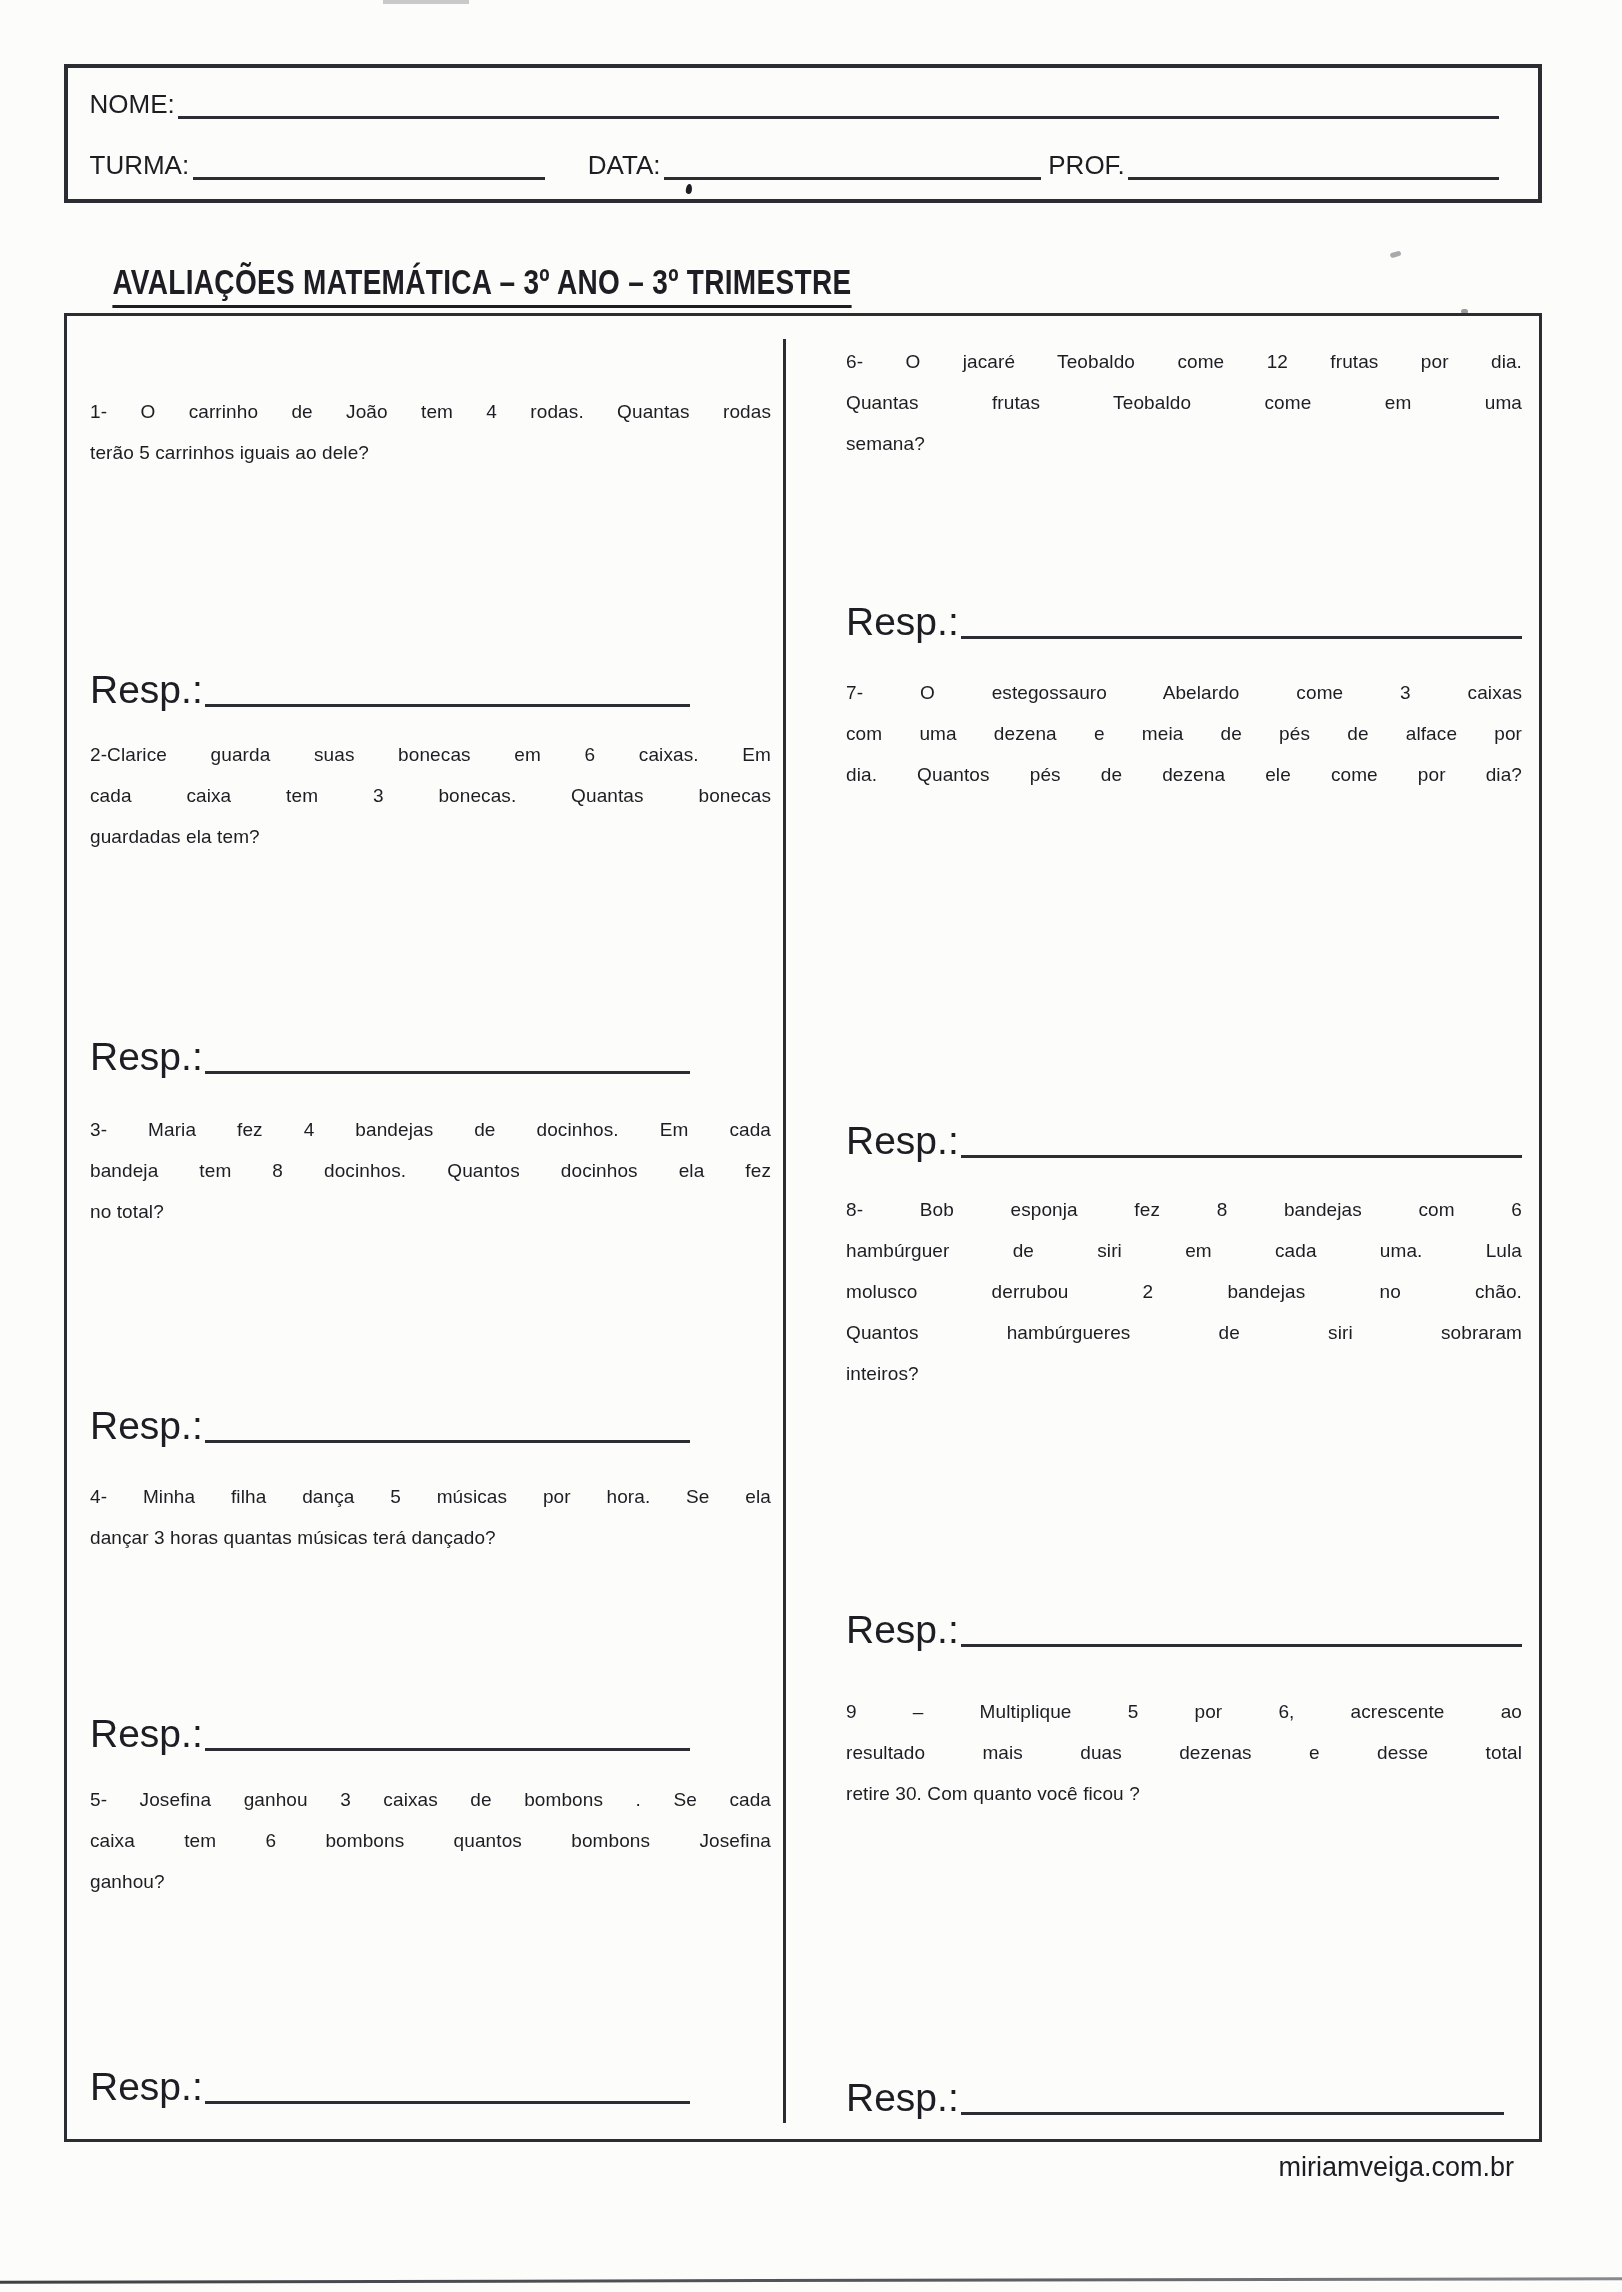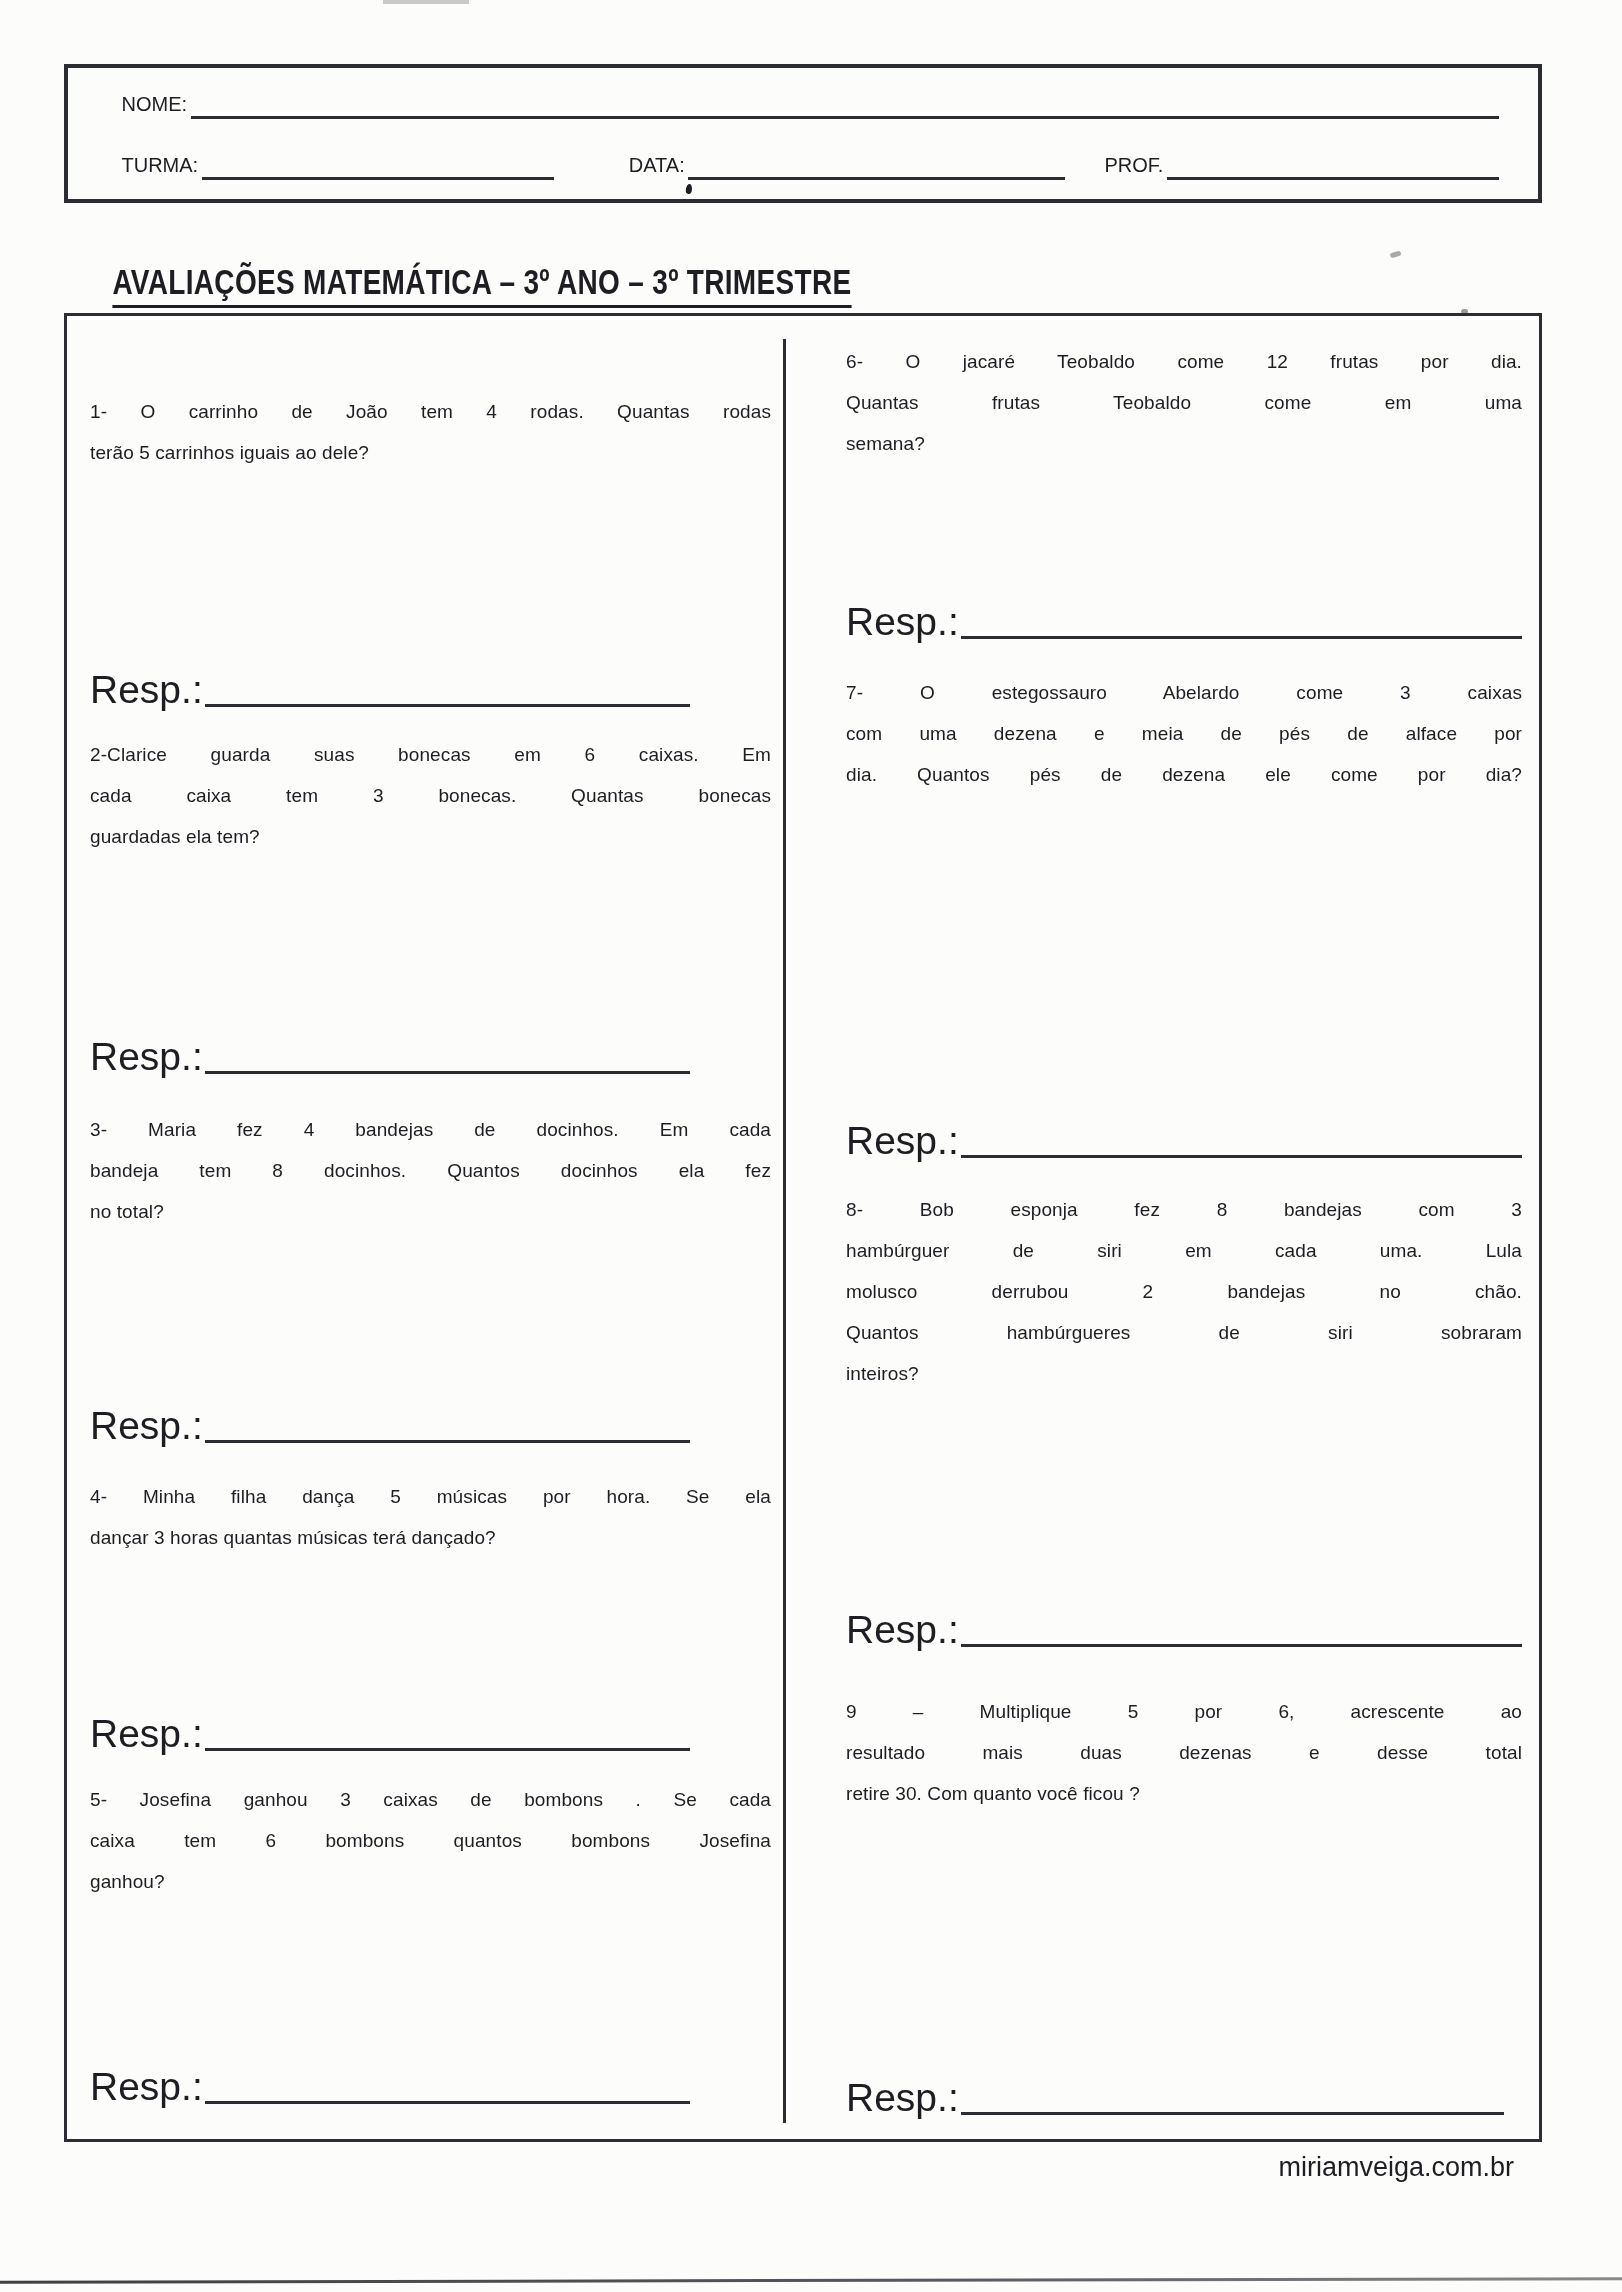--- a/index.html
+++ b/index.html
@@ -17,21 +17,21 @@
   }
 
   
   .header-box{
     position:absolute;left:64px;top:64px;width:1478px;height:139px;
     box-sizing:border-box;border:4.5px solid var(--rule);
     padding:12.5px 39px 16px 21.5px;
     display:flex;flex-direction:column;justify-content:space-between;
   }
   .hrow{display:flex;align-items:flex-end;height:41px;}
-  .hlabel{font-size:20px;line-height:36px;flex:0 0 auto;margin-left:32px;}
+  .hlabel{font-size:26px;line-height:36px;flex:0 0 auto;}
   .hline{border-bottom:3.6px solid var(--rule);margin-bottom:2.7px;margin-left:3.6px;height:27px;}
   .nome-line{flex:1 1 auto;}
   .turma-line{width:352px;margin-right:43px;}
   .data-line{width:377px;margin-right:7.2px;}
   .prof-line{flex:1 1 auto;}
 
   
   .title-wrap{position:absolute;left:20px;right:0;top:262px;text-align:left;}
   .title{
     display:inline-block;font-size:35px;font-weight:bold;
@@ -176,21 +176,21 @@
       <div class="jl">7- O estegossauro Abelardo come 3 caixas</div>
       <div class="jl">com uma dezena e meia de pés de alface por</div>
       <div class="jl">dia. Quantos pés de dezena ele come por dia?</div>
     </div>
   <div class="resp" style="left:846px;top:1119px;width:676px">
     <span class="lbl">Resp.:</span>
     <span class="line"></span>
   </div>
 
   <div class="q" style="left:846px;top:1189px;width:676px">
-      <div class="jl">8- Bob esponja fez 8 bandejas com 3</div>
+      <div class="jl">8- Bob esponja fez 8 bandejas com 6</div>
       <div class="jl">hambúrguer de siri em cada uma. Lula</div>
       <div class="jl">molusco derrubou 2 bandejas no chão.</div>
       <div class="jl">Quantos hambúrgueres de siri sobraram</div>
       <div>inteiros?</div>
     </div>
   <div class="resp" style="left:846px;top:1608px;width:676px">
     <span class="lbl">Resp.:</span>
     <span class="line"></span>
   </div>
 

